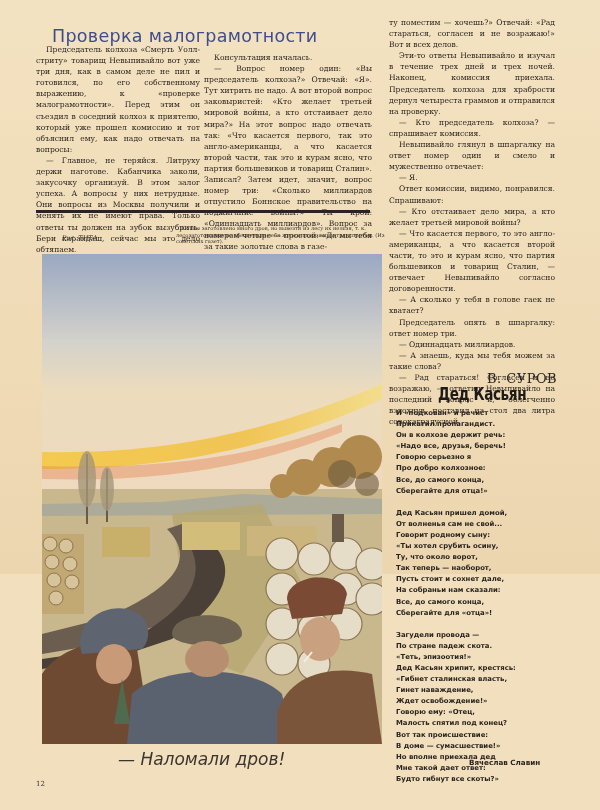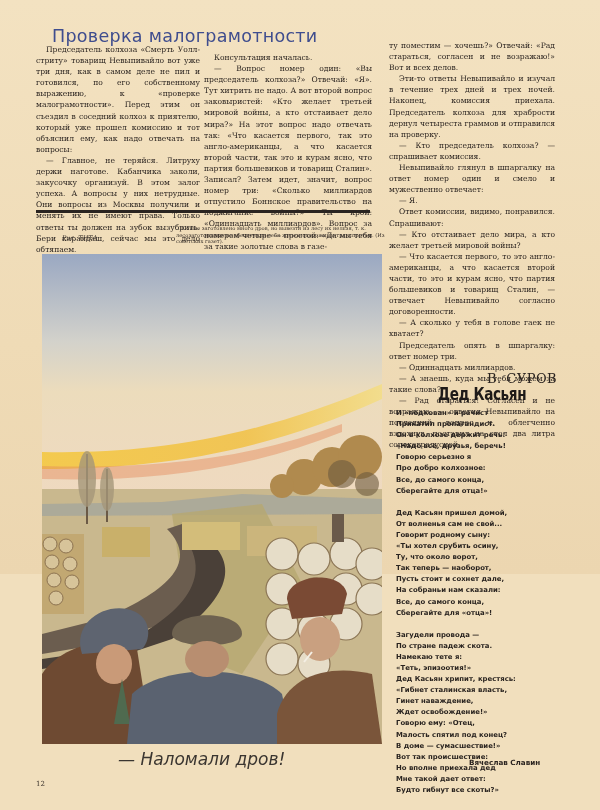--- a/index.html
+++ b/index.html
@@ -4,21 +4,21 @@
 <style>
   html,body{margin:0;padding:0;}
   body{width:600px;height:810px;background:#f1dfbd;position:relative;overflow:hidden;font-family:"DejaVu Serif",serif;color:#2b2420;}
   .page{position:absolute;left:0;top:0;width:600px;height:574px;background:linear-gradient(180deg,#f3e2c1 0%,#efdbb6 60%,#ecd6b0 100%);}
   .title{position:absolute;left:52px;top:26px;font-family:"DejaVu Sans",sans-serif;font-size:17.5px;color:#3f4d8e;letter-spacing:0.3px;white-space:nowrap;}
   .col{position:absolute;font-size:7.6px;line-height:11.1px;text-align:justify;}
   .col p{margin:0;text-indent:10px;}
   .col p.noind{text-indent:0;}
   .col1{left:36px;top:44px;width:164px;}
   .col2{left:204px;top:52px;width:168px;}
-  .col3{left:389px;top:40px;width:166px;}
+  .col3{left:389px;top:17px;width:166px;}
   .rule{position:absolute;left:36px;top:210px;width:334px;height:3px;background:#2a2420;}
   .credit{position:absolute;left:46px;top:234px;font-size:6.5px;font-style:italic;color:#3a322c;margin-left:16px;}
   .caption-note{position:absolute;left:176px;top:225px;width:210px;font-size:5.2px;line-height:6.6px;color:#3a322c;text-align:left;}
   .illus{position:absolute;left:42px;top:254px;width:340px;height:490px;}
   .illus svg{width:100%;height:100%;display:block;}
   .illus-caption{position:absolute;left:118px;top:749px;font-family:"DejaVu Sans",sans-serif;font-style:italic;font-size:17px;color:#3a3530;white-space:nowrap;}
   .pagenum{position:absolute;left:36px;top:780px;font-size:7px;color:#3a322c;}
   .author{position:absolute;left:487px;top:371px;font-size:13px;font-weight:normal;letter-spacing:0.5px;}
   .poem-title{position:absolute;left:438px;top:384px;font-family:"DejaVu Sans",sans-serif;font-weight:bold;font-size:17px;letter-spacing:-0.5px;transform:scaleX(0.8);transform-origin:left;color:#1e1a18;white-space:nowrap;}
   .poem{position:absolute;left:396px;top:408px;width:180px;font-family:"DejaVu Sans",sans-serif;font-weight:bold;font-size:6.9px;line-height:11.1px;color:#2a2420;}
@@ -175,30 +175,29 @@
       <div>Ту, что около ворот,</div>
       <div>Так теперь — наоборот,</div>
       <div>Пусть стоит и сохнет дале,</div>
       <div>На собраньи нам сказали:</div>
       <div>Все, до самого конца,</div>
       <div>Сберегайте для «отца»!</div>
     </div>
     <div class="stanza">
       <div>Загудели провода —</div>
       <div>По стране падеж скота.</div>
-      <div>Намекаю тете я:</div>
       <div>«Теть, эпизоотия!»</div>
       <div>Дед Касьян хрипит, крестясь:</div>
       <div>«Гибнет сталинская власть,</div>
       <div>Гинет наваждение,</div>
       <div>Ждет освобождение!»</div>
       <div>Говорю ему: «Отец,</div>
       <div>Малость спятил под конец?</div>
+      <div>Вот так происшествие:</div>
       <div>В доме — сумасшествие!»</div>
-      <div>Вот так происшествие:</div>
       <div>Но вполне приехала дед</div>
       <div>Мне такой дает ответ:</div>
       <div>Будто гибнут все скоты?»</div>
     </div>
   </div>
 
   <div class="poem-author">Вячеслав Славин</div>
 
 </div>
 

